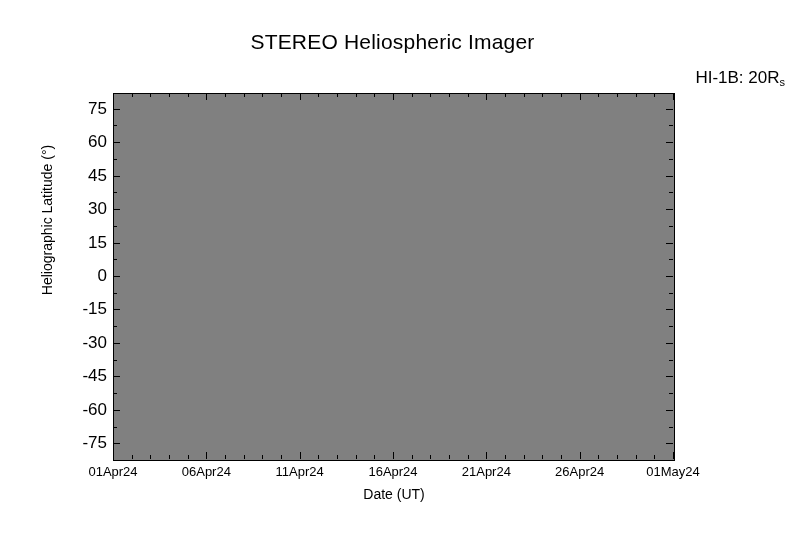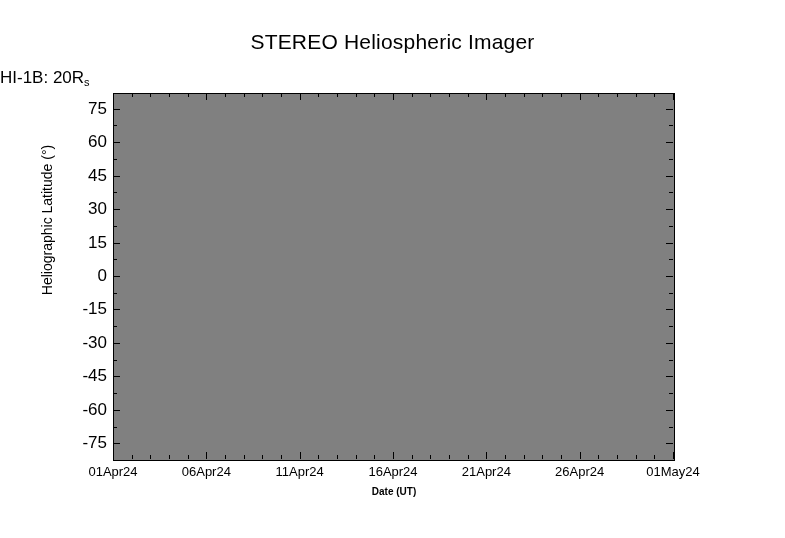--- a/index.html
+++ b/index.html
@@ -31,21 +31,21 @@
     text-align: center;
     font-size: 21px;
     font-weight: normal;
     letter-spacing: 0.2px;
   }
   .subtitle {
     position: absolute;
     left: 0;
     top: 68px;
     width: 785px;
-    text-align: left;
+    text-align: right;
     font-size: 17px;
   }
   .subtitle sub {
     font-size: 11px;
     vertical-align: baseline;
     position: relative;
     top: 3px;
   }
   
   #plot-area {
@@ -68,22 +68,21 @@
     font-size: 14px;
     transform: rotate(-90deg);
     transform-origin: center center;
   }
   .xlabel {
     position: absolute;
     left: 113px;
     top: 486px;
     width: 562px;
     text-align: center;
-    font-size: 10px;
-    font-weight: bold;
+    font-size: 14px;
   }
   .credit {
     position: absolute;
     left: 470px;
     top: 492px;
     width: 205px;
     text-align: right;
     font-size: 9px;
   }
   

